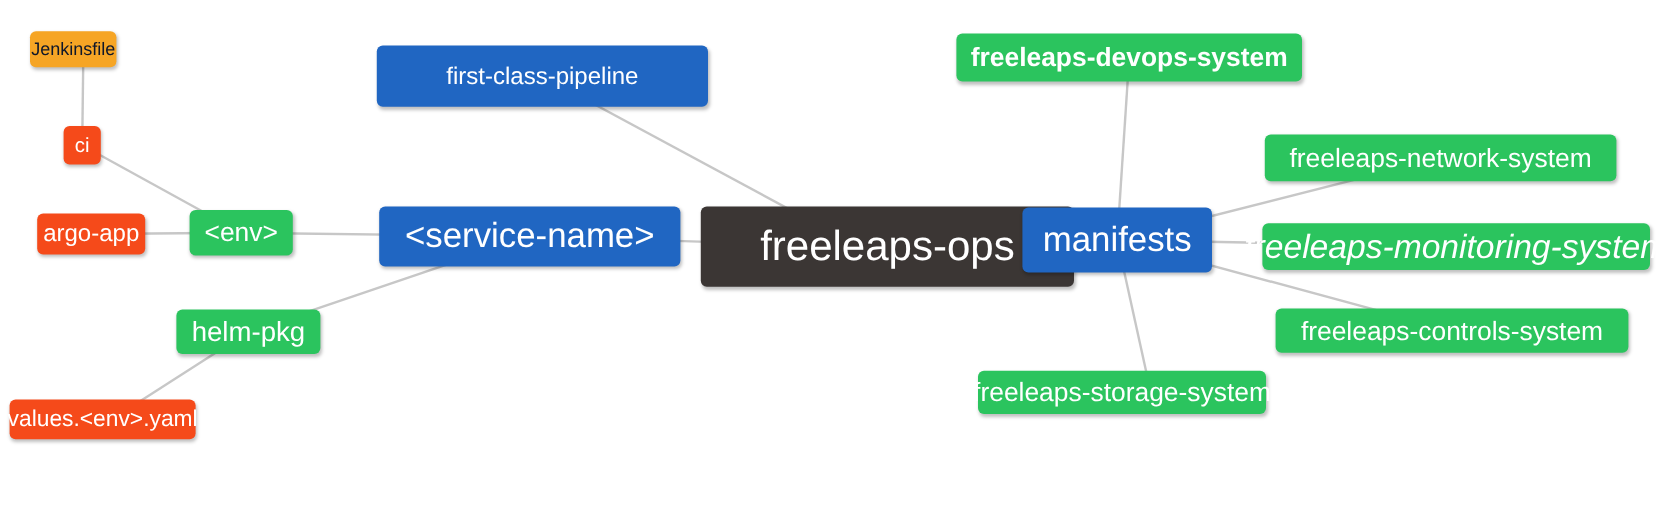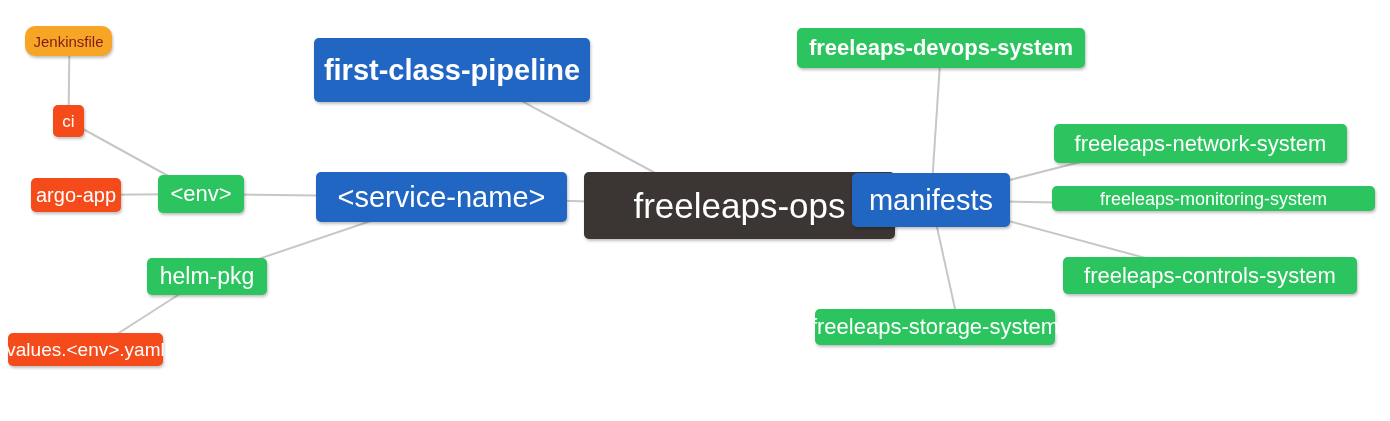--- a/index.html
+++ b/index.html
@@ -51,42 +51,42 @@
       <line x1="452" y1="63.5" x2="715.5" y2="205.5" stroke="#C7C7C7" stroke-width="2"></line>
       <line x1="441.5" y1="197" x2="715.5" y2="205.5" stroke="#C7C7C7" stroke-width="2"></line>
       <line x1="715.5" y1="205.5" x2="931" y2="200" stroke="#C7C7C7" stroke-width="2"></line>
       <line x1="931" y1="200" x2="941" y2="48" stroke="#C7C7C7" stroke-width="2"></line>
       <line x1="931" y1="200" x2="1200.5" y2="131.5" stroke="#C7C7C7" stroke-width="2"></line>
       <line x1="931" y1="200" x2="1213.5" y2="205.5" stroke="#C7C7C7" stroke-width="2"></line>
       <line x1="931" y1="200" x2="1210" y2="275.5" stroke="#C7C7C7" stroke-width="2"></line>
       <line x1="931" y1="200" x2="959" y2="327" stroke="#C7C7C7" stroke-width="2"></line>
     </svg>
 
-  <div class="node" style="left: 25px; top: 26px; width: 87px; height: 30px; font-size: 15px; background: rgb(246, 165, 37); color: #7f1d1d; border-radius: 10px;">Jenkinsfile</div>
+  <div class="node" style="left: 25px; top: 26px; width: 72px; height: 30px; font-size: 15px; background: rgb(246, 165, 37); color: #0f172a;">Jenkinsfile</div>
 
   <div class="node" style="left: 53px; top: 105px; width: 31px; height: 32px; font-size: 17px; background: rgb(245, 74, 26); color: rgb(255, 255, 255);">ci</div>
 
   <div class="node" style="left: 31px; top: 178px; width: 90px; height: 34px; font-size: 20px; background: rgb(245, 74, 26); color: rgb(255, 255, 255);">argo-app</div>
 
   <div class="node" style="left: 158px; top: 175px; width: 86px; height: 38px; font-size: 22px; background: rgb(43, 196, 94); color: rgb(255, 255, 255);">&lt;env&gt;</div>
 
   <div class="node" style="left: 147px; top: 258px; width: 120px; height: 37px; font-size: 23px; background: rgb(43, 196, 94); color: rgb(255, 255, 255);">helm-pkg</div>
 
   <div class="node" style="left: 8px; top: 333px; width: 155px; height: 33px; font-size: 19px; background: rgb(245, 74, 26); color: rgb(255, 255, 255);">values.&lt;env&gt;.yaml</div>
 
-  <div class="node" style="left: 314px; top: 38px; width: 276px; height: 64px; font-size: 29px; background: rgb(32, 102, 194); color: rgb(255, 255, 255); font-weight: bold;">first-class-pipeline</div>
+  <div class="node" style="left: 314px; top: 38px; width: 276px; height: 51px; font-size: 20px; background: rgb(32, 102, 194); color: rgb(255, 255, 255);">first-class-pipeline</div>
 
   <div class="node" style="left: 316px; top: 172px; width: 251px; height: 50px; font-size: 29px; background: rgb(32, 102, 194); color: rgb(255, 255, 255);">&lt;service-name&gt;</div>
 
   <div class="node" style="left: 584px; top: 172px; width: 311px; height: 67px; font-size: 35px; background: rgb(59, 54, 52); color: rgb(255, 255, 255);">freeleaps-ops</div>
 
   <div class="node" style="left: 852px; top: 173px; width: 158px; height: 54px; font-size: 29px; background: rgb(32, 102, 194); color: rgb(255, 255, 255);">manifests</div>
 
   <div class="node" style="left: 797px; top: 28px; width: 288px; height: 40px; font-size: 22px; background: rgb(43, 196, 94); color: rgb(255, 255, 255); font-weight: bold;">freeleaps-devops-system</div>
 
-  <div class="node" style="left: 1054px; top: 112px; width: 293px; height: 39px; font-size: 22px; background: rgb(43, 196, 94); color: rgb(255, 255, 255); margin-top: 12px;">freeleaps-network-system</div>
+  <div class="node" style="left: 1054px; top: 112px; width: 293px; height: 39px; font-size: 22px; background: rgb(43, 196, 94); color: rgb(255, 255, 255);">freeleaps-network-system</div>
 
-  <div class="node" style="left: 1052px; top: 186px; width: 323px; height: 25px; font-size: 18px; background: rgb(43, 196, 94); color: rgb(255, 255, 255);">freeleaps-monitoring-system</div>
+  <div class="node" style="left: 1052px; top: 186px; width: 323px; height: 39px; font-size: 28px; background: rgb(43, 196, 94); color: rgb(255, 255, 255); font-style: italic;">freeleaps-monitoring-system</div>
 
   <div class="node" style="left: 1063px; top: 257px; width: 294px; height: 37px; font-size: 22px; background: rgb(43, 196, 94); color: rgb(255, 255, 255);">freeleaps-controls-system</div>
 
   <div class="node" style="left: 815px; top: 309px; width: 240px; height: 36px; font-size: 22px; background: rgb(43, 196, 94); color: rgb(255, 255, 255);">freeleaps-storage-system</div>
 </div>
 
 </body></html>

